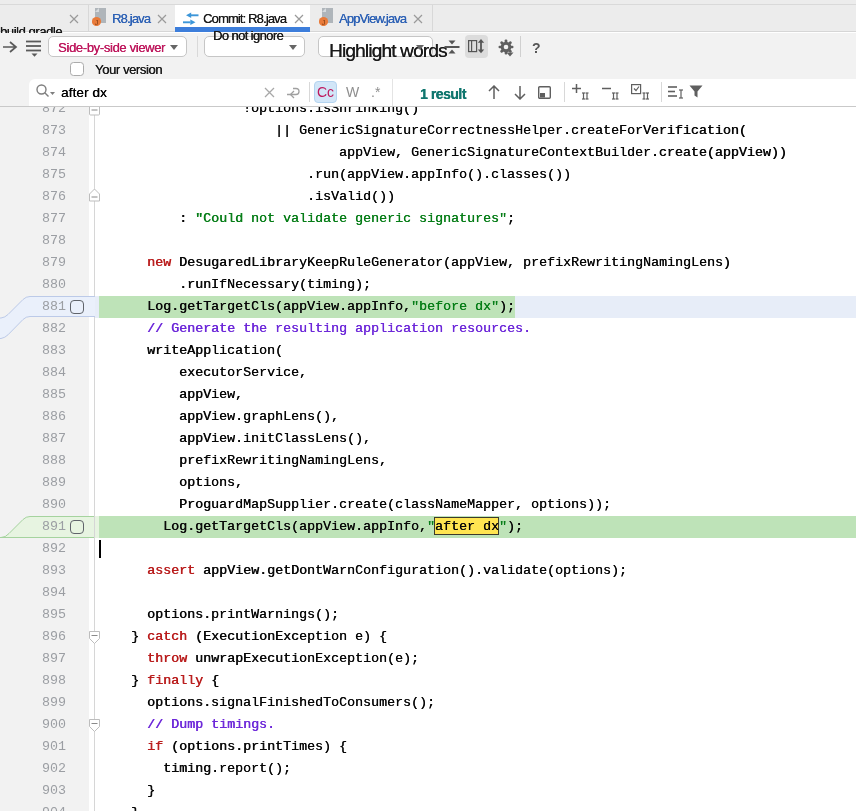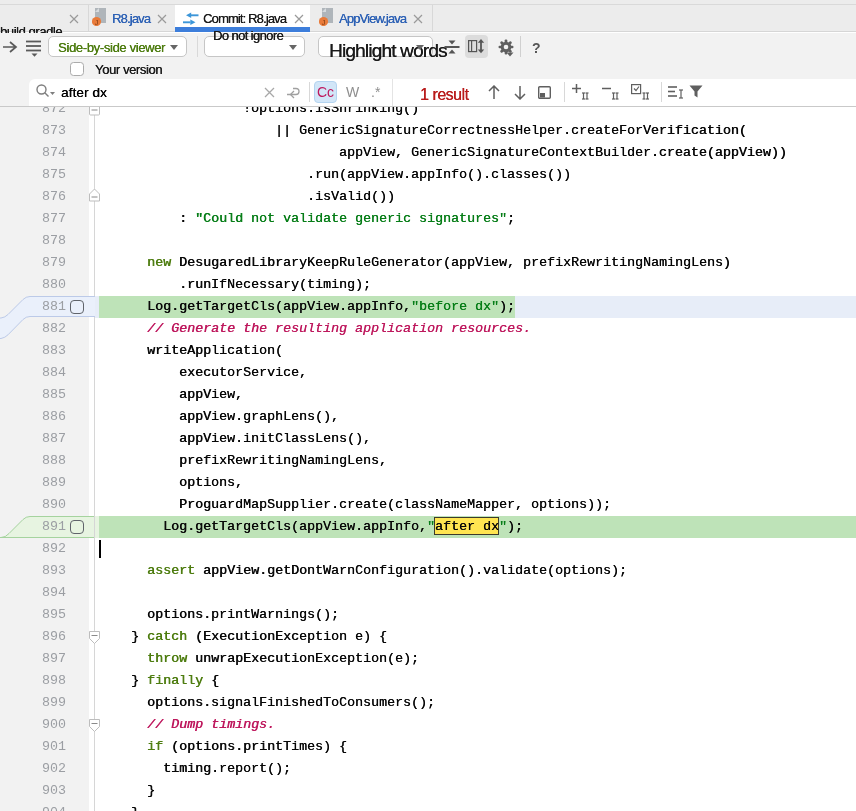--- a/index.html
+++ b/index.html
@@ -1,23 +1,23 @@
 <!DOCTYPE html>
 <html><head><meta charset="utf-8"><style>
 * { margin:0; padding:0; box-sizing:border-box; }
 html,body { width:856px; height:811px; overflow:hidden; background:#fff;
   font-family:"Liberation Sans", sans-serif; }
 .abs { position:absolute; }
 #page { position:relative; width:856px; height:811px; }
 
 pre.code { position:absolute; left:99px; top:98px; font-family:"Liberation Mono",monospace;
   font-size:13.333px; line-height:22px; color:#070707; text-shadow:0.4px 0 0 currentColor; }
-pre.code .k { color:#4d7c0f; }
+pre.code .k { color:#b91c1c; }
 pre.code .s { color:#067d17; }
-pre.code .c { color:#be185d; font-style:italic; }
+pre.code .c { color:#6d28d9; }
 pre.gut { position:absolute; left:0; top:98px; width:66px; text-align:right;
   font-family:"Liberation Mono",monospace; font-size:13.333px; line-height:22px; color:#9b9ea3; }
 
 .lbl { text-shadow:0.3px 0 0 currentColor; }
 </style></head>
 <body>
 <div id="page">
 
 <div class="abs" style="left:0;top:32px;width:856px;height:779px;background:#fff;"></div>
 
@@ -187,21 +187,21 @@
 <svg class="abs" style="left:25px;top:39px;" width="20" height="19">
   <g stroke="#5a5a5a" stroke-width="1.8">
         <line x1="1" y1="2.5" x2="16" y2="2.5"></line>
         <line x1="1" y1="7" x2="16" y2="7"></line>
         <line x1="1" y1="11.5" x2="16" y2="11.5"></line>
       </g>
   <path d="M6.5,14.5 h6 l-3,3.2 z" fill="#5a5a5a"></path>
 </svg>
 
 <div class="abs" style="left:48px;top:36px;width:139px;height:21px;background:#fff;border:1px solid #c6c6c6;border-radius:5px;"></div>
-<div class="abs lbl" style="left:58px;top:40px;font-size:13px;letter-spacing:-0.34px;color:#4d7c0f;">Side-by-side viewer</div>
+<div class="abs lbl" style="left:58px;top:40px;font-size:13px;letter-spacing:-0.34px;color:#be185d;">Side-by-side viewer</div>
 <svg class="abs" style="left:169px;top:44px;" width="10" height="7">
       <path d="M1,1 L5,6 L9,1 Z" fill="#666"></path>
     </svg>
 <div class="abs" style="left:197px;top:36px;width:1px;height:21px;background:#d9d9d9;"></div>
 <div class="abs" style="left:204px;top:36px;width:101px;height:21px;background:#fff;border:1px solid #c6c6c6;border-radius:5px;"></div>
 <div class="abs lbl" style="left:213px;top:28px;font-size:13px;letter-spacing:-0.62px;color:#1a1a1a;">Do not ignore</div>
 <svg class="abs" style="left:288px;top:44px;" width="10" height="7">
       <path d="M1,1 L5,6 L9,1 Z" fill="#666"></path>
     </svg>
 <div class="abs" style="left:318px;top:36px;width:115px;height:21px;background:#fff;border:1px solid #c6c6c6;border-radius:5px;"></div>
@@ -266,21 +266,21 @@
   <path d="M1,9.5 H10 Q13,9.5 13,6.5 Q13,3.5 10,3.5 H7" fill="none" stroke="#a0a0a0" stroke-width="1.3"></path>
   <path d="M4.5,9.5 L8,6 M4.5,9.5 L8,13" stroke="#a0a0a0" stroke-width="1.3" fill="none"></path>
 </svg>
 <div class="abs" style="left:309px;top:82px;width:1px;height:20px;background:#d8d8d8;"></div>
 
 <div class="abs" style="left:314px;top:81px;width:23px;height:22px;background:#d2e6f8;border:1px solid #b4d4f0;border-radius:4px;"></div>
 <div class="abs" style="left:317px;top:84px;font-size:14px;color:#be185d;">Cc</div>
 <div class="abs" style="left:346px;top:84px;font-size:14px;color:#8e8e8e;">W</div>
 <div class="abs" style="left:371px;top:84px;font-size:14px;color:#8e8e8e;">.*</div>
 <div class="abs" style="left:392px;top:79px;width:1px;height:27px;background:#e4e4e4;"></div>
-<div class="abs lbl" style="left:420px;top:86px;font-size:16px;letter-spacing:-0.5px;color:#b91c1c;">1 result</div>
+<div class="abs lbl" style="left:420px;top:86px;font-size:14px;letter-spacing:-0.5px;color:#0f766e;font-weight:bold;">1 result</div>
 
 <svg class="abs" style="left:487px;top:85px;" width="14" height="15">
       <path d="M7,14 V1 M2,6 L7,1 L12,6" stroke="#5f5f5f" stroke-width="1.5" fill="none"></path>
     </svg>
 <svg class="abs" style="left:513px;top:85px;" width="14" height="15">
       <path d="M7,1 V14 M2,9 L7,14 L12,9" stroke="#5f5f5f" stroke-width="1.5" fill="none"></path>
     </svg>
 
 <svg class="abs" style="left:538px;top:86px;" width="13" height="13">
   <rect x="0.7" y="0.7" width="11.6" height="11.6" fill="none" stroke="#5f5f5f" stroke-width="1.4" rx="1"></rect>

